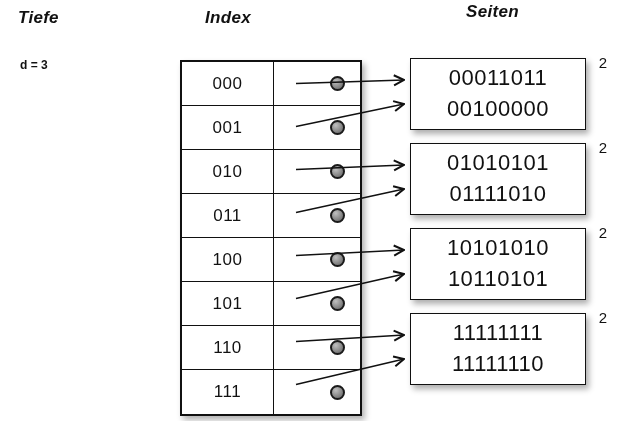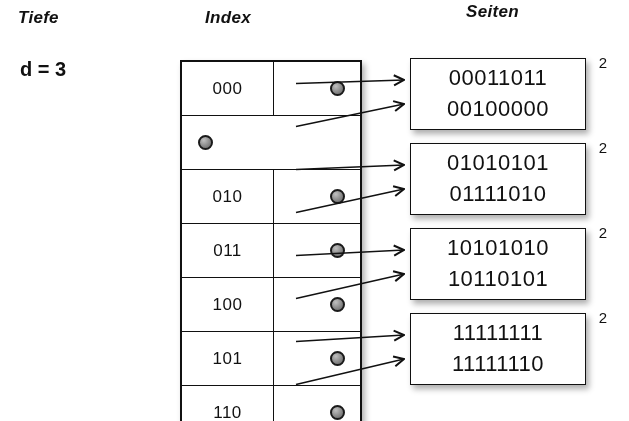--- a/index.html
+++ b/index.html
@@ -23,36 +23,36 @@
     font-size: 17px;
     letter-spacing: 0.3px;
   }
   .lbl-tiefe  { left: 18px;  top: 8px; }
   .lbl-index  { left: 205px; top: 8px; }
   .lbl-seiten { left: 466px; top: 2px; }
   .lbl-depth {
     position: absolute;
     left: 20px;
     top: 58px;
-    font-size: 20px;
+    font-size: 12px;
     font-weight: 600;
   }
 
   
   .index-table {
     position: absolute;
     left: 180px;
     top: 60px;
     background: #ffffff;
     border: 2px solid #111111;
     box-shadow: 3px 4px 6px rgba(0,0,0,0.30);
   }
   .irow {
     display: flex;
-    height: 54px;
+    height: 44px;
     box-sizing: border-box;
     border-bottom: 1.6px solid #111111;
     gap: 40px;
   }
   .irow:last-child { border-bottom: none; }
   .icell {
     width: 92px;
     box-sizing: border-box;
     border-right: 1.6px solid #111111;
     display: flex;
@@ -128,20 +128,23 @@
   <div class="index-table">
     <div class="irow">
       <div class="icell">
           <span>000</span>
         </div>
       <div class="dcell">
           <div class="dot"></div>
         </div>
     </div>
     <div class="irow">
+      <div class="icell">
+          <span>001</span>
+        </div>
       <div class="dcell">
           <div class="dot"></div>
         </div>
     </div>
     <div class="irow">
       <div class="icell">
           <span>010</span>
         </div>
       <div class="dcell">
           <div class="dot"></div>

